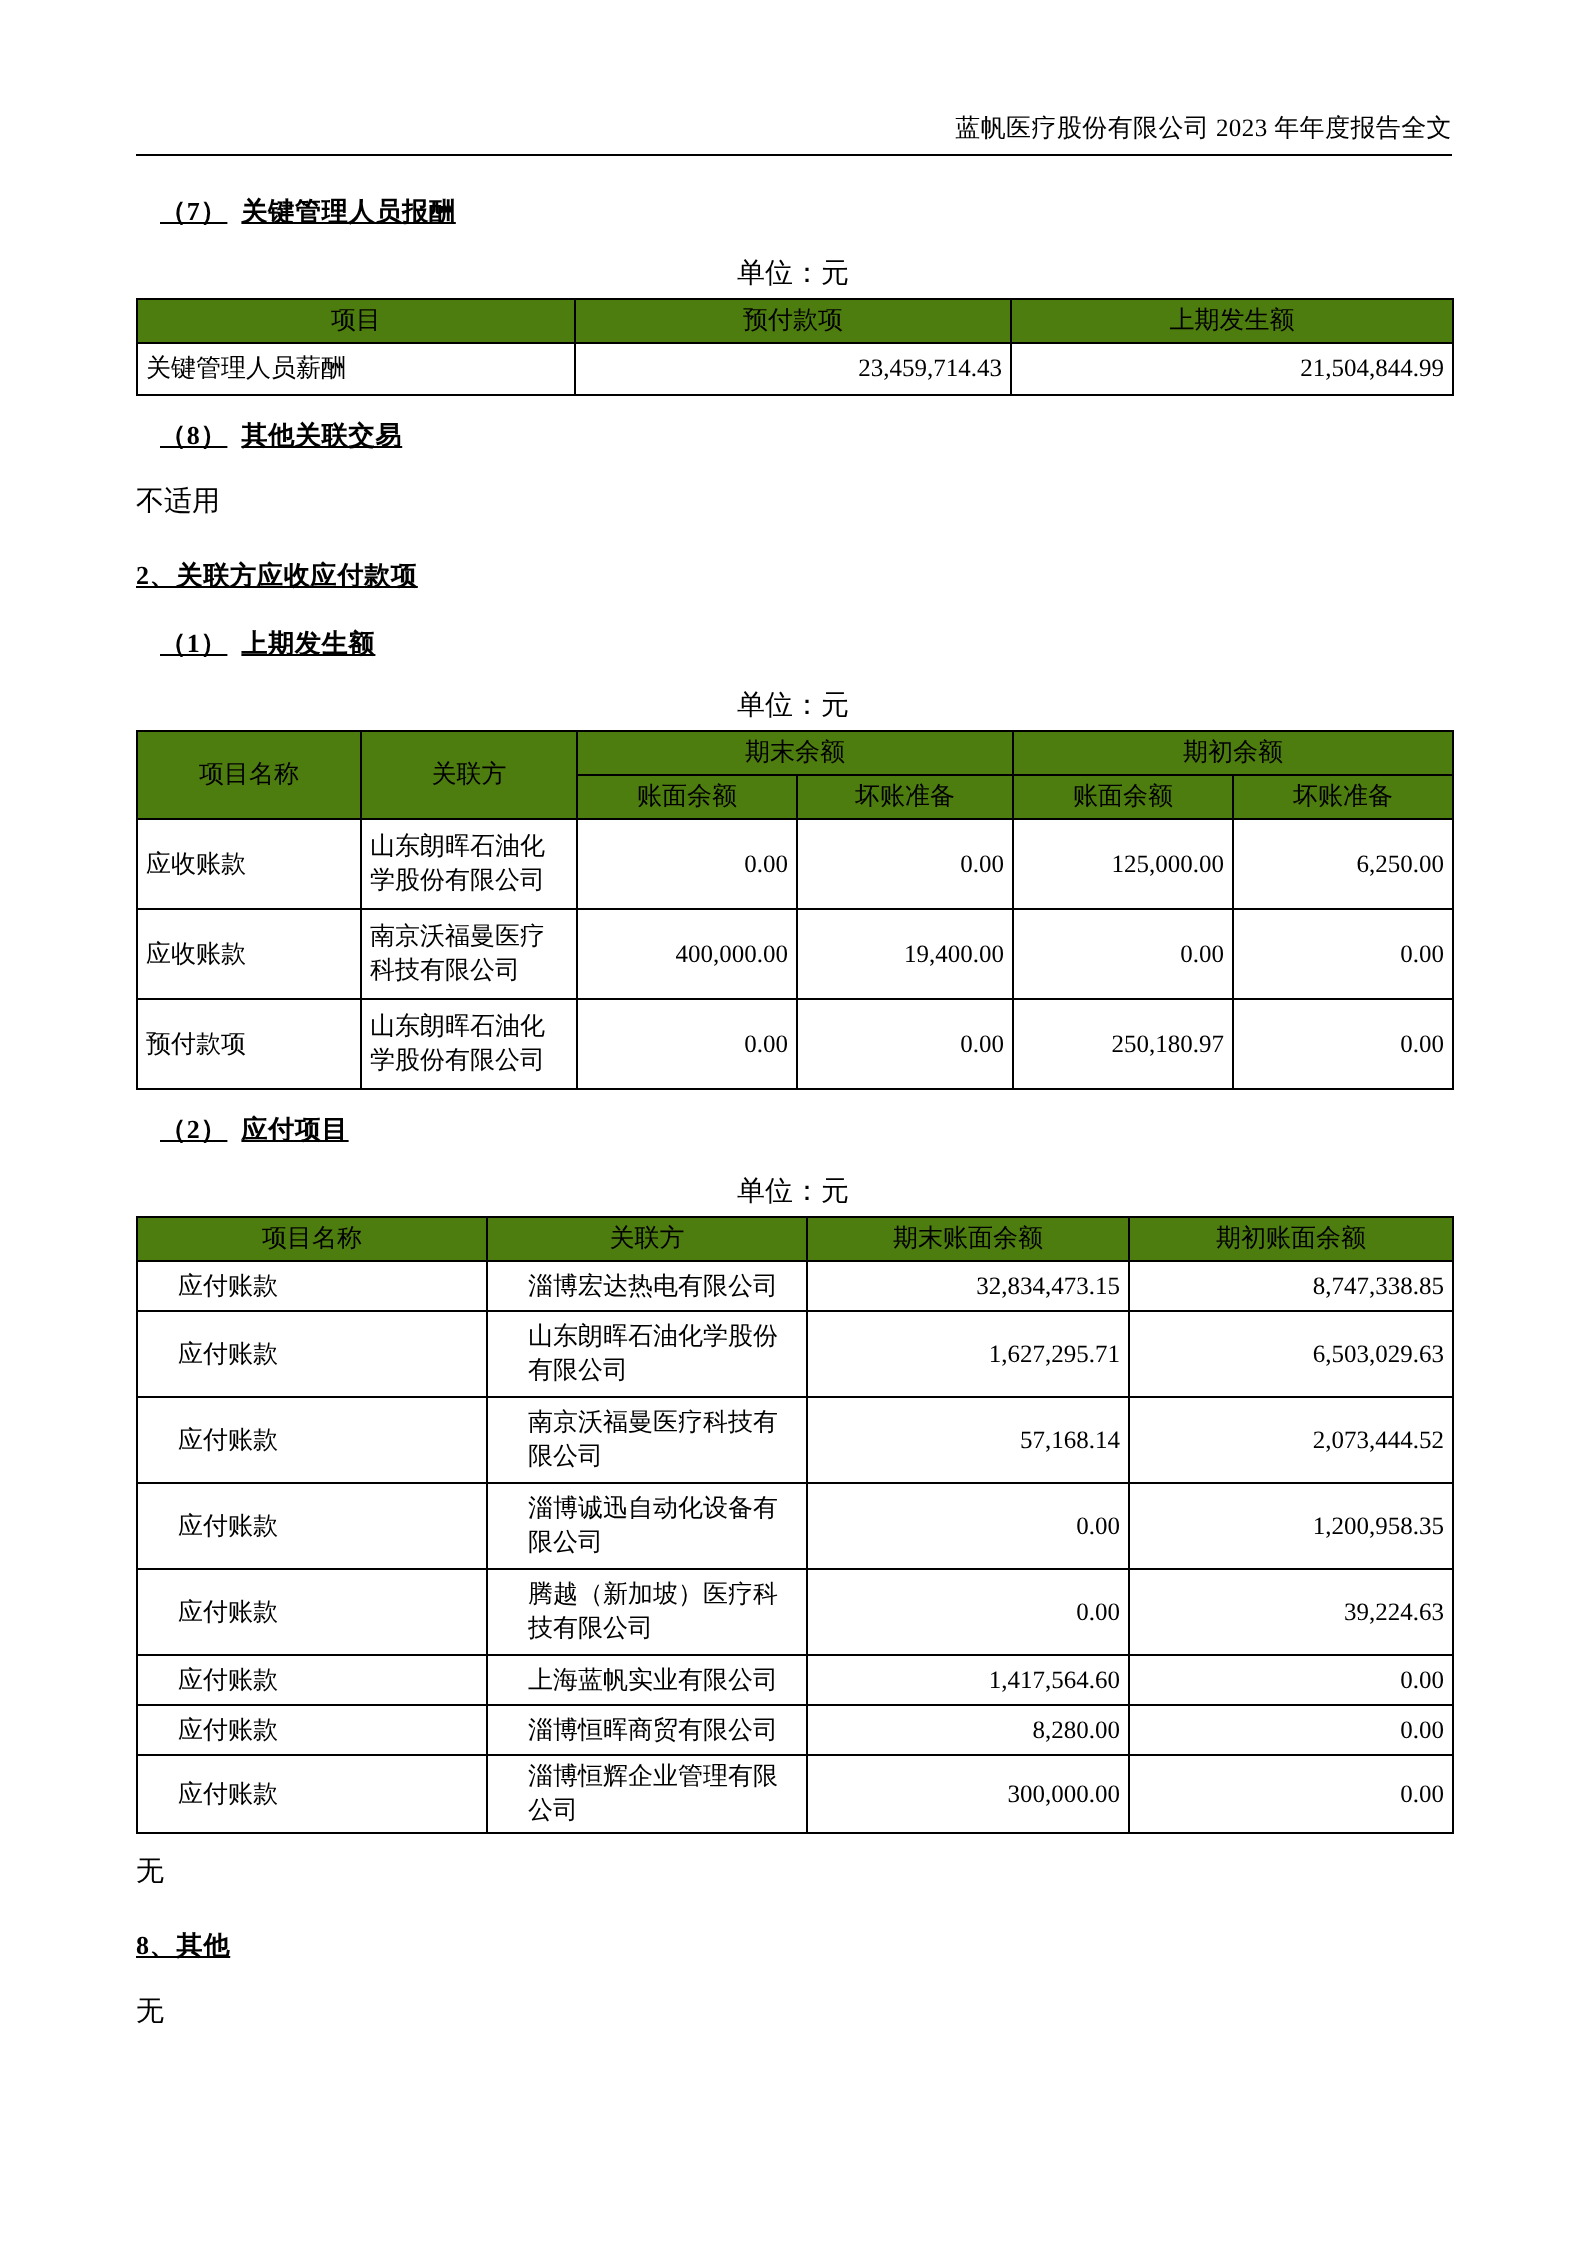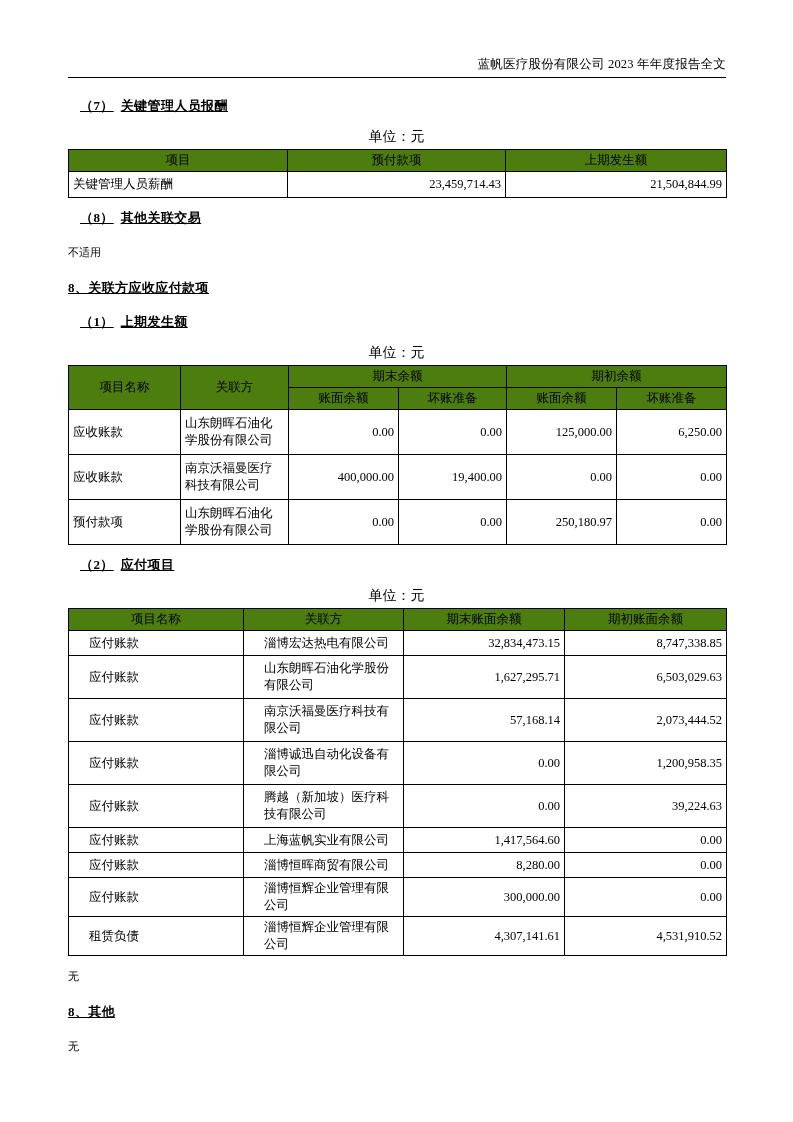--- a/index.html
+++ b/index.html
@@ -58,21 +58,21 @@
     font-size: 13px;
     margin: 0;
     padding: 9px 0 7px 0;
     letter-spacing: .4px;
     text-decoration: underline;
   }
   h3.sub-head .num { margin-right: 7px; }
   h3.sub-head.indent { padding-left: 12px; }
 
   p.body-text {
-    font-size: 11px;
+    font-size: 14px;
     margin: 0;
     padding: 8px 0 8px 0;
     line-height: 20px;
   }
 
   .unit-label {
     font-size: 14px;
     text-align: center;
     padding: 6px 1px 3px 0;
   }
@@ -160,21 +160,21 @@
           <td class="num-cell">21,504,844.99</td>
         </tr>
       </tbody>
     </table>
 
     <h3 class="sub-head indent">
       <span class="num">（8）</span><span>其他关联交易</span>
     </h3>
     <p class="body-text">不适用</p>
 
-    <h3 class="sub-head">8、关联方应收应付款项</h3>
+    <h3 class="sub-head">2、关联方应收应付款项</h3>
 
     <h3 class="sub-head indent">
       <span class="num">（1）</span><span>上期发生额</span>
     </h3>
 
     <div class="unit-label">单位：元</div>
 
     <table class="doc-table t-recv">
       <colgroup>
           <col class="c1">
@@ -289,26 +289,20 @@
             <td class="txt-cell">淄博恒晖商贸有限公司</td>
             <td class="num-cell">8,280.00</td>
             <td class="num-cell">0.00</td>
           </tr>
           <tr>
             <td class="txt-cell">应付账款</td>
             <td class="txt-cell">淄博恒辉企业管理有限公司</td>
             <td class="num-cell">300,000.00</td>
             <td class="num-cell">0.00</td>
           </tr>
-          <tr>
-            <td class="txt-cell">租赁负债</td>
-            <td class="txt-cell">淄博恒辉企业管理有限公司</td>
-            <td class="num-cell">4,307,141.61</td>
-            <td class="num-cell">4,531,910.52</td>
-          </tr>
         </tbody>
     </table>
 
     <p class="body-text">无</p>
 
     <h3 class="sub-head">8、其他</h3>
     <p class="body-text">无</p>
 
   </div>
 </div>

